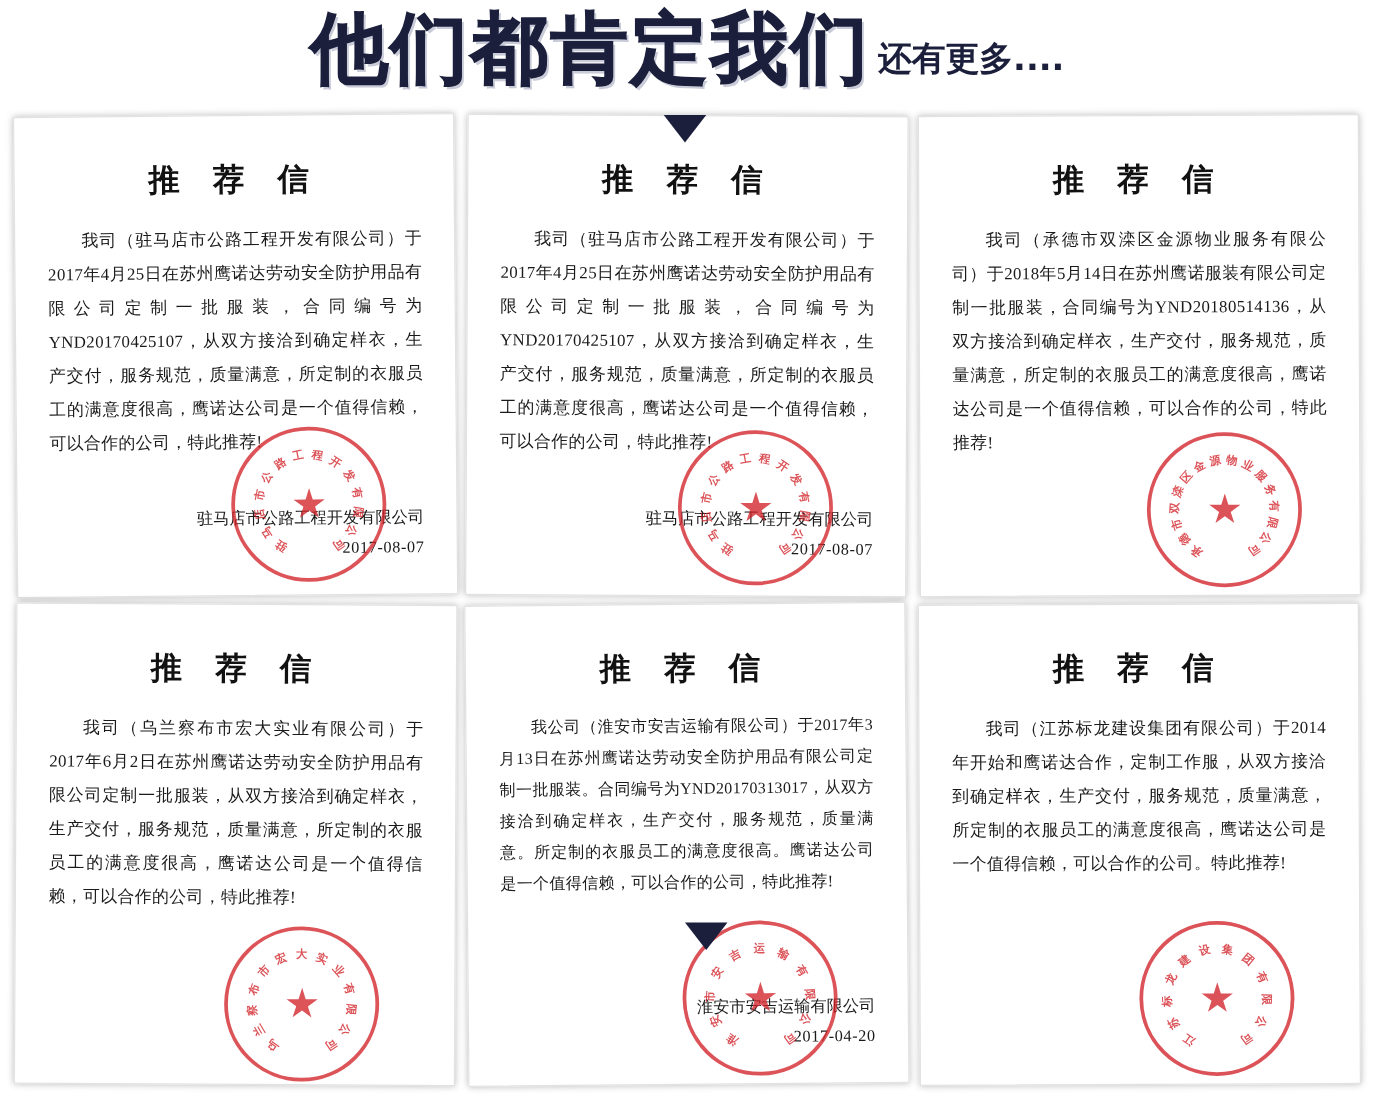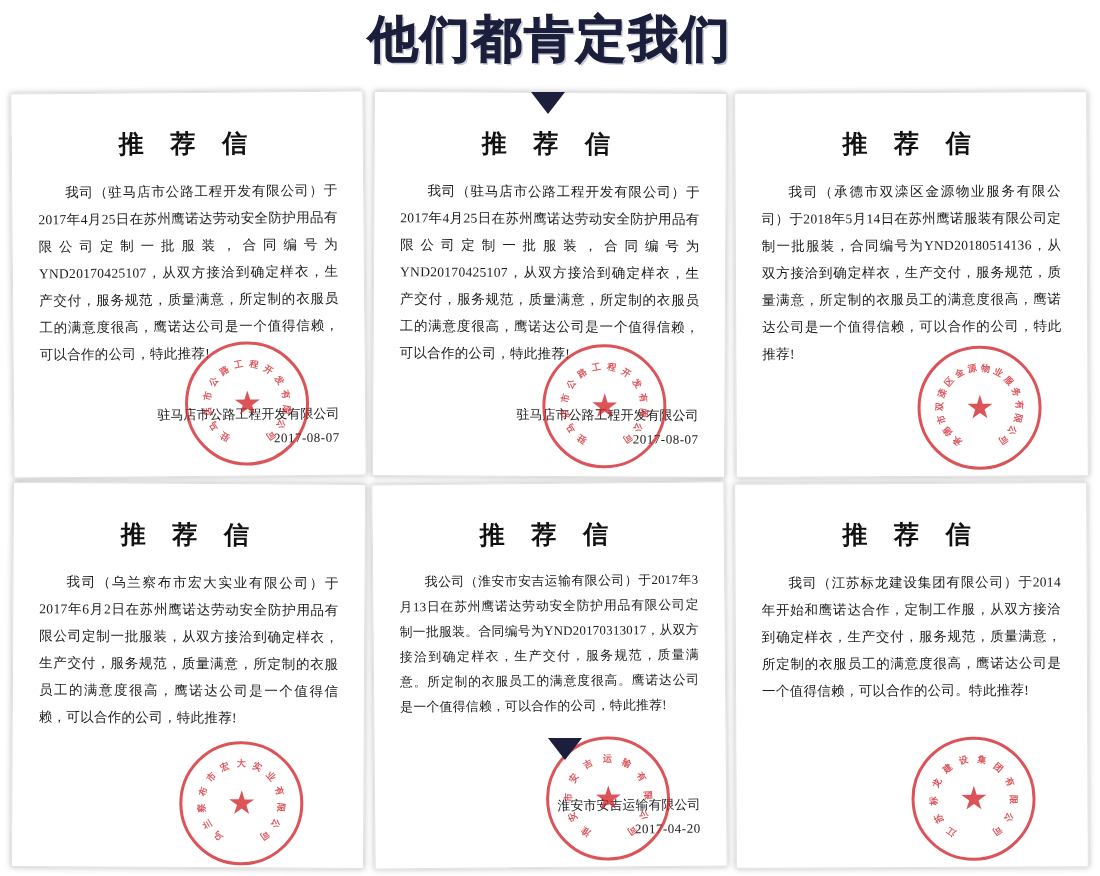--- a/index.html
+++ b/index.html
@@ -25,21 +25,21 @@
   }
   .headline-wrap {
     display: flex;
     align-items: flex-end;
     gap: 6px;
     padding-top: 6px;
   }
   .headline {
     font-family: "DejaVu Sans", sans-serif;
     font-weight: bold;
-    font-size: 50px;
+    font-size: 62px;
     line-height: 66px;
     letter-spacing: 2px;
     color: #1b1f3b;
     -webkit-text-stroke: 1px #1b1f3b;
     text-shadow: 2px 2px 0 #c9ccd8;
     white-space: nowrap;
   }
   .headline-sub {
     font-family: "DejaVu Sans", sans-serif;
     font-weight: bold;
@@ -168,20 +168,21 @@
   }
   .arrow-top { left: 531px; top: 92px; }
   .arrow-mid { left: 548px; top: 738px; }
 </style>
 </head>
 <body>
 
 <div class="header">
   <div class="headline-wrap">
     <div class="headline">他们都肯定我们</div>
+    <div class="headline-sub">还有更多....</div>
   </div>
 </div>
 
 <div class="grid">
 
   <div class="letter tilt-a">
     <div class="letter-title">推 荐 信</div>
     <div class="letter-body">我司（驻马店市公路工程开发有限公司）于2017年4月25日在苏州鹰诺达劳动安全防护用品有限公司定制一批服装，合同编号为YND20170425107，从双方接洽到确定样衣，生产交付，服务规范，质量满意，所定制的衣服员工的满意度很高，鹰诺达公司是一个值得信赖，可以合作的公司，特此推荐!</div>
     <div class="sign-block">
       <div>驻马店市公路工程开发有限公司</div>

